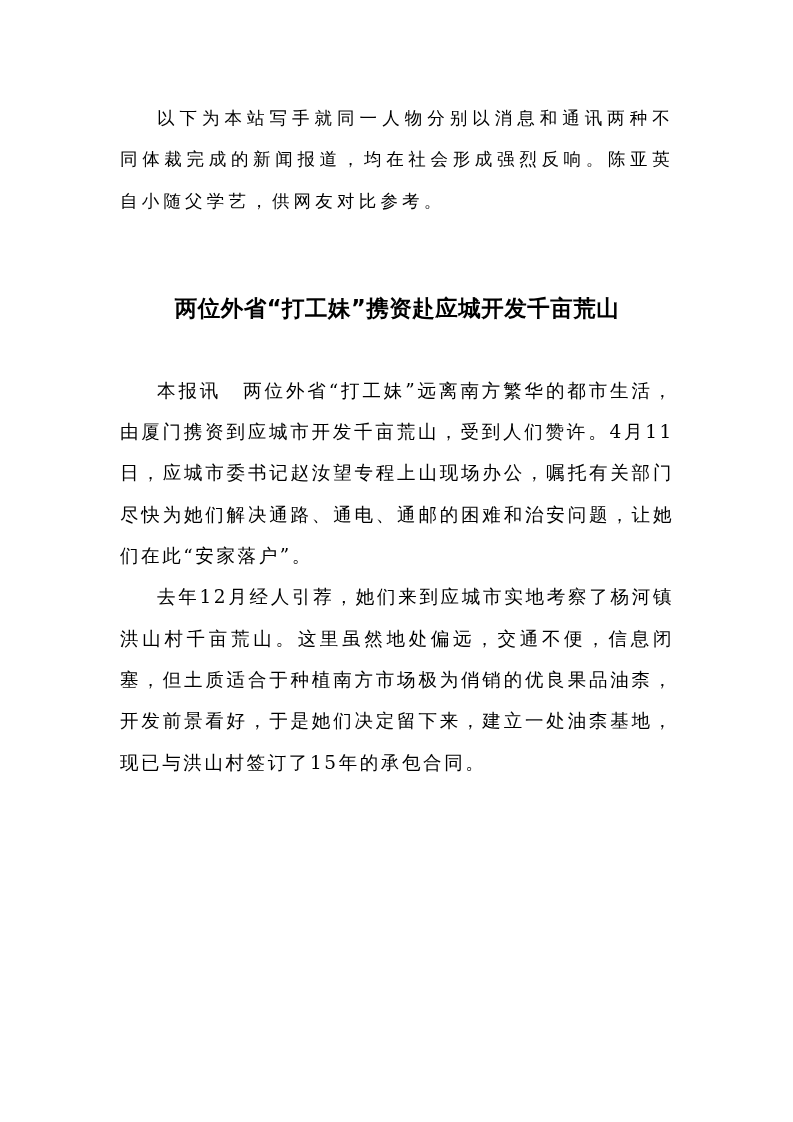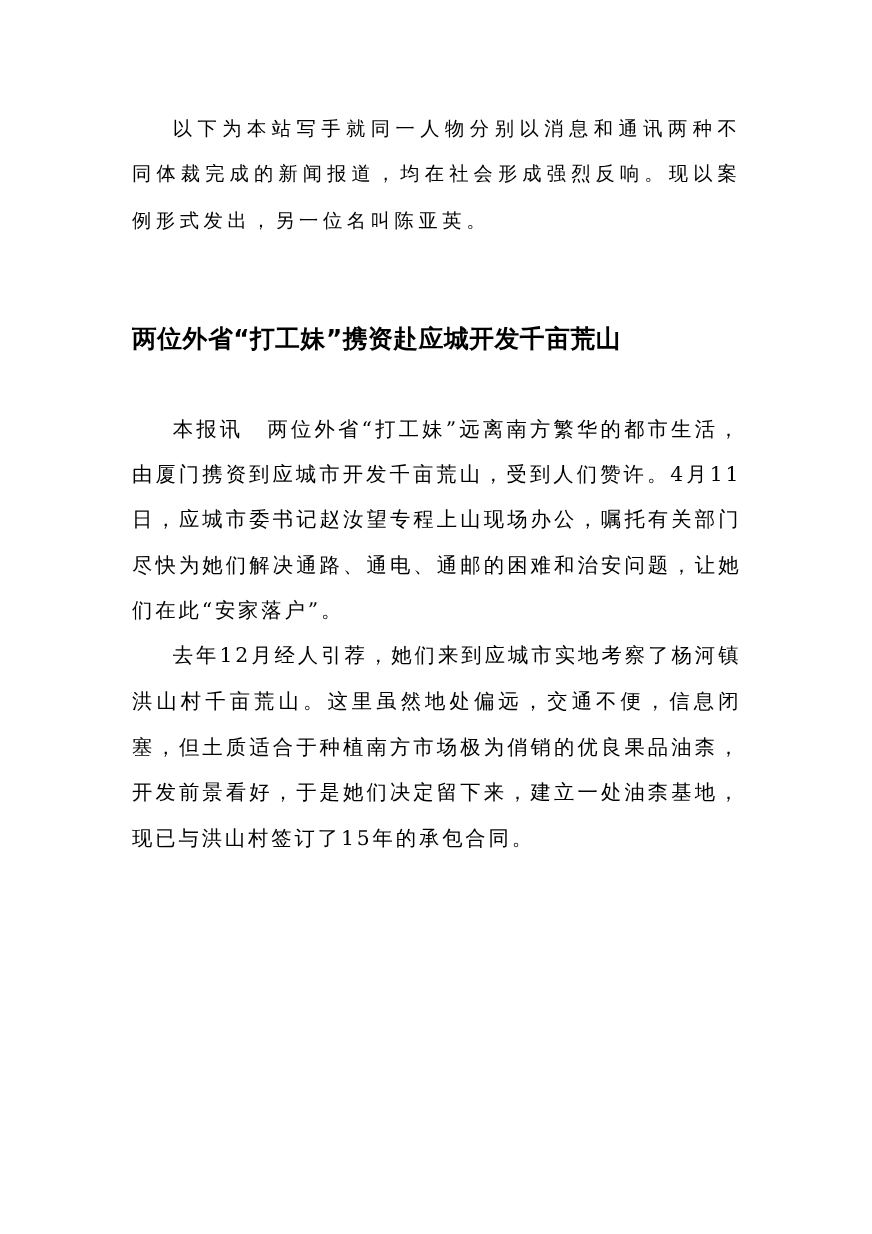--- a/index.html
+++ b/index.html
@@ -34,39 +34,39 @@
       letter-spacing: 4.2px;
       font-size: 17.5px;
     }
     .body-text {
       font-family: "DejaVu Serif", "Liberation Serif", serif;
     }
     .headline {
       margin: 46px 0 0 0;
       height: 80px;
       line-height: 80px;
-      text-align: left;
+      text-align: center;
       font-family: "DejaVu Sans", "Liberation Sans", sans-serif;
       font-weight: bold;
       font-size: 22.5px;
       letter-spacing: 0.5px;
     }
     .article {
       margin-top: 22px;
     }
     .dateline {
       font-family: "DejaVu Serif", "Liberation Serif", serif;
       margin-right: 22px;
     }
   </style>
 </head>
 <body>
 
 <div class="page">
-  <p class="para intro">以下为本站写手就同一人物分别以消息和通讯两种不同体裁完成的新闻报道，均在社会形成强烈反响。现以案例形式发出，另一位名叫陈亚英。</p>
+  <p class="para intro">以下为本站写手就同一人物分别以消息和通讯两种不同体裁完成的新闻报道，均在社会形成强烈反响。陈亚英自小随父学艺，供网友对比参考。</p>
 
   <h1 class="headline">两位外省“打工妹”携资赴应城开发千亩荒山</h1>
 
   <div class="article">
     <p class="para body-text"><span class="dateline">本报讯</span><span>两位外省“打工妹”远离南方繁华的都市生活，由厦门携资到应城市开发千亩荒山，受到人们赞许。4月11日，应城市委书记赵汝望专程上山现场办公，嘱托有关部门尽快为她们解决通路、通电、通邮的困难和治安问题，让她们在此“安家落户”。</span></p>
     <p class="para body-text">去年12月经人引荐，她们来到应城市实地考察了杨河镇洪山村千亩荒山。这里虽然地处偏远，交通不便，信息闭塞，但土质适合于种植南方市场极为俏销的优良果品油柰，开发前景看好，于是她们决定留下来，建立一处油柰基地，现已与洪山村签订了15年的承包合同。</p>
   </div>
 </div>
 
 </body></html>

